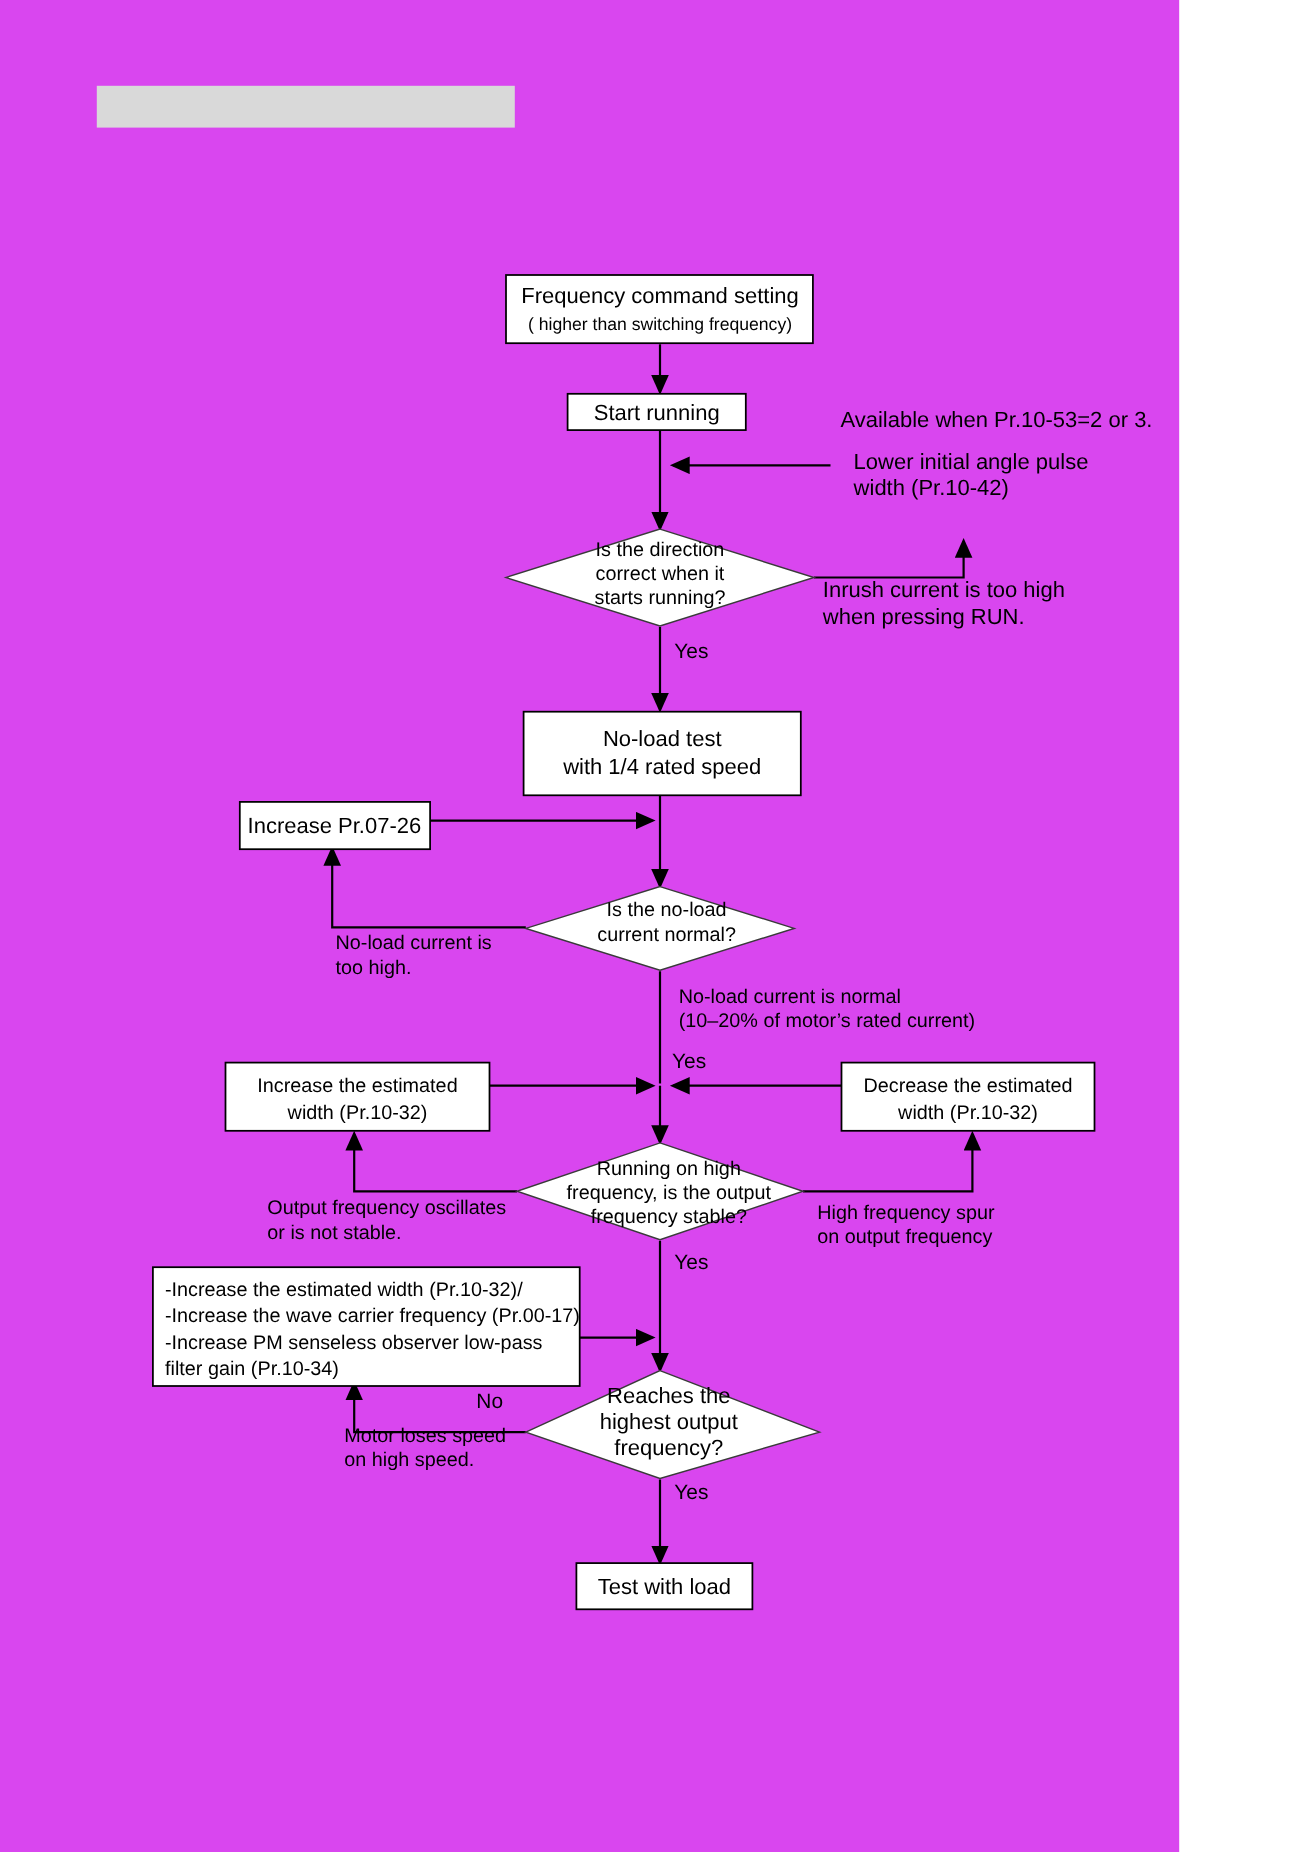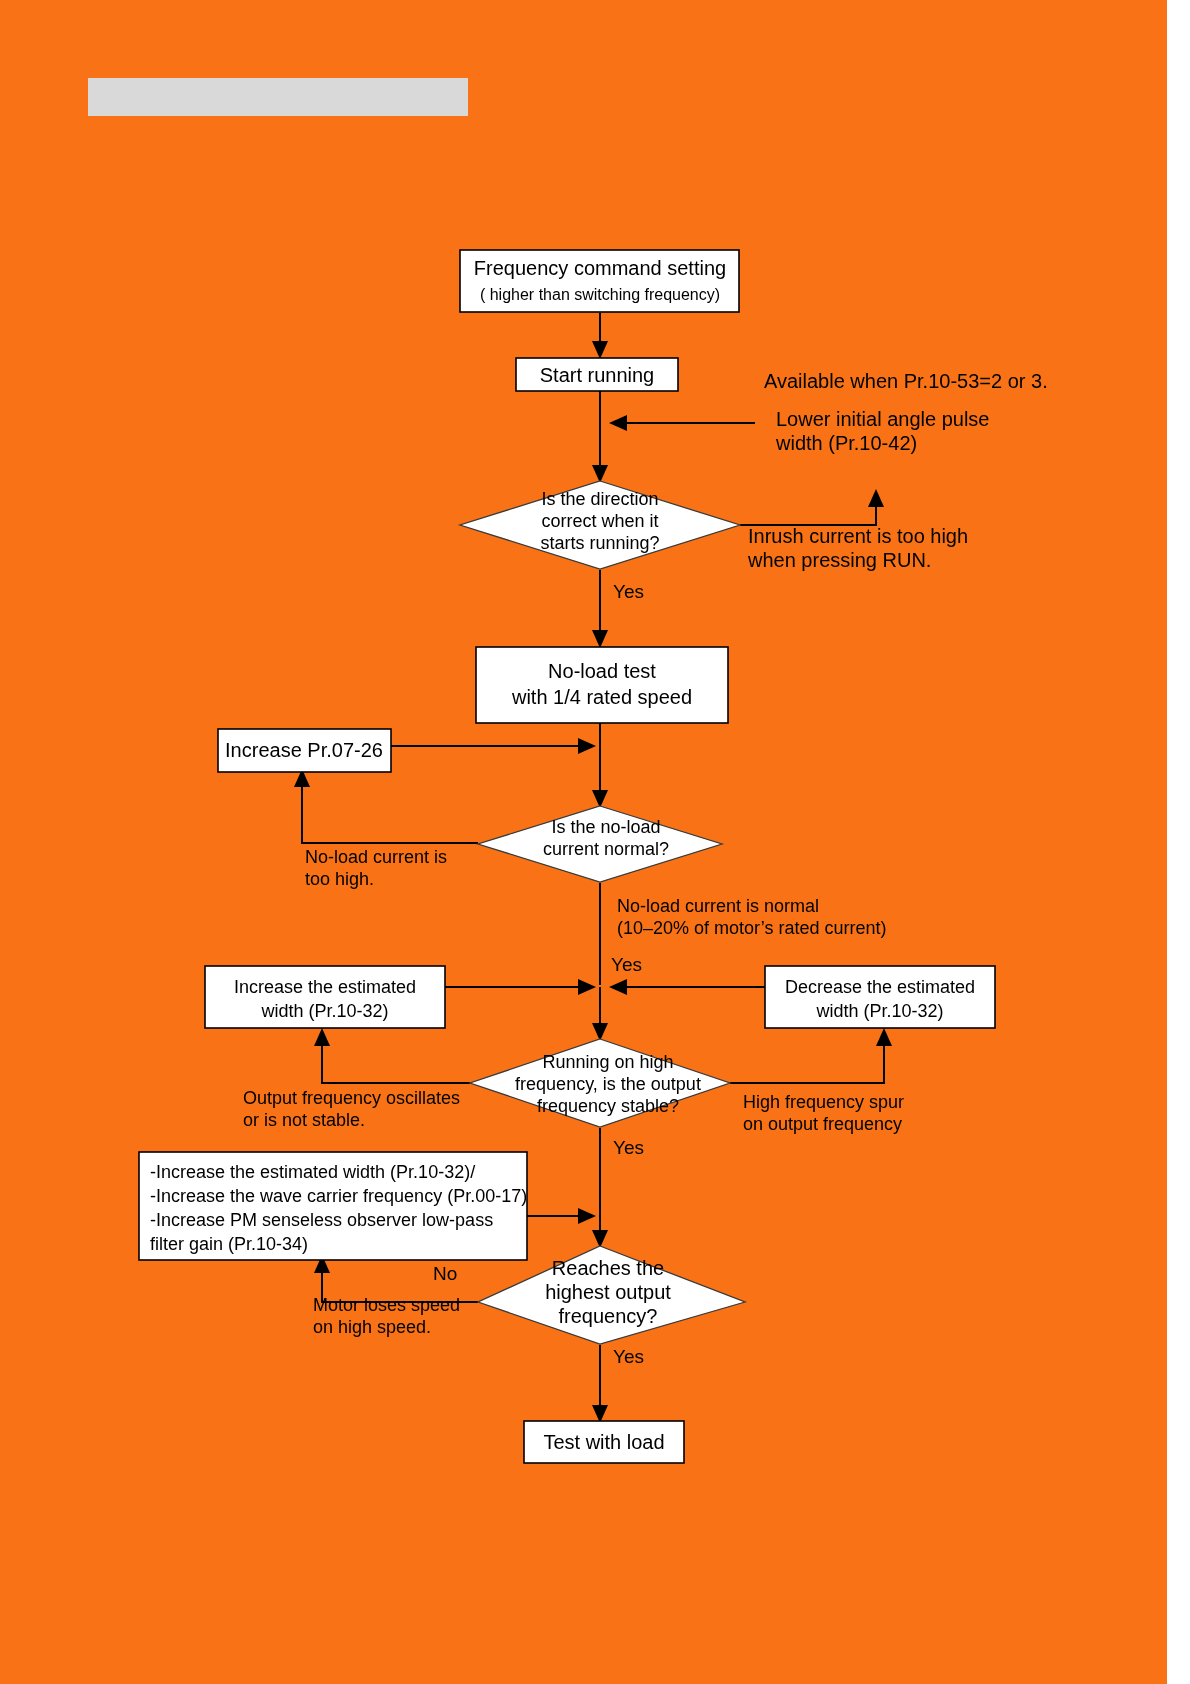--- a/index.html
+++ b/index.html
@@ -7,23 +7,23 @@
     margin: 0;
     padding: 0;
     background: #ffffff;
   }
   body {
     font-family: "Liberation Sans", sans-serif;
     color: #000000;
   }
   #page {
     position: relative;
-    width: 1167px;
+    width: 1072px;
     height: 1684px;
-    background: #f97316;
+    background: #d946ef;
     overflow: hidden;
   }
   .gray-band {
     position: absolute;
     left: 88px;
     top: 78px;
     width: 380px;
     height: 38px;
     background: #d9d9d9;
   }

